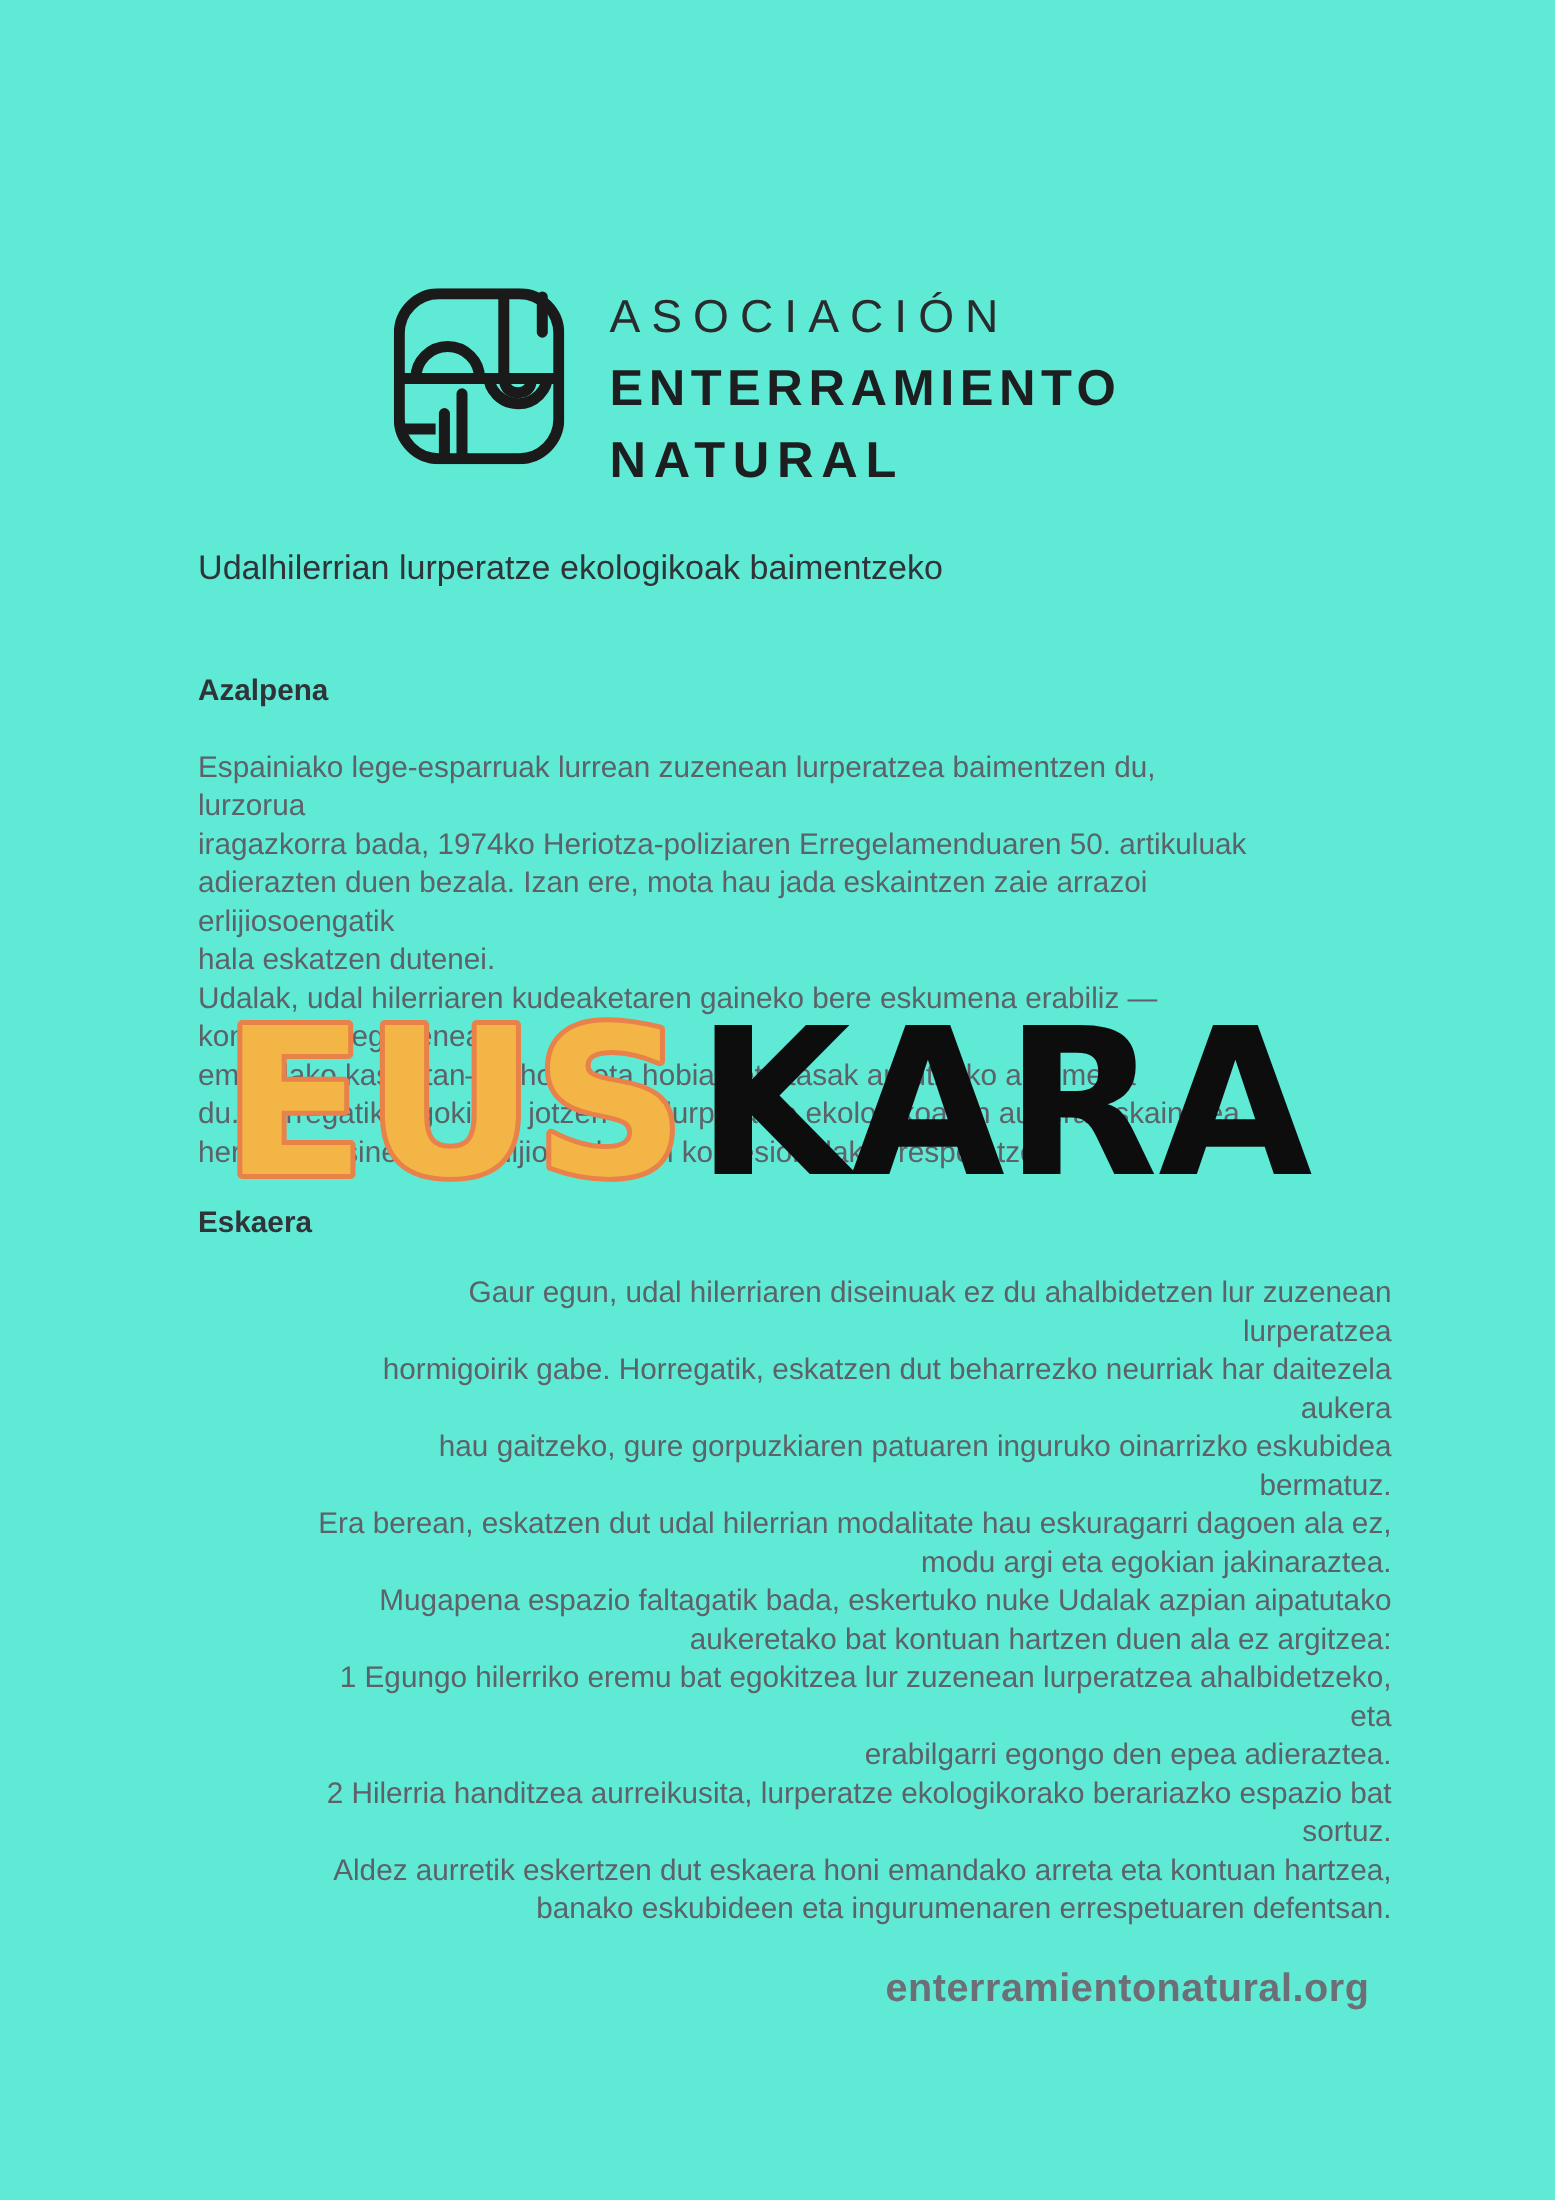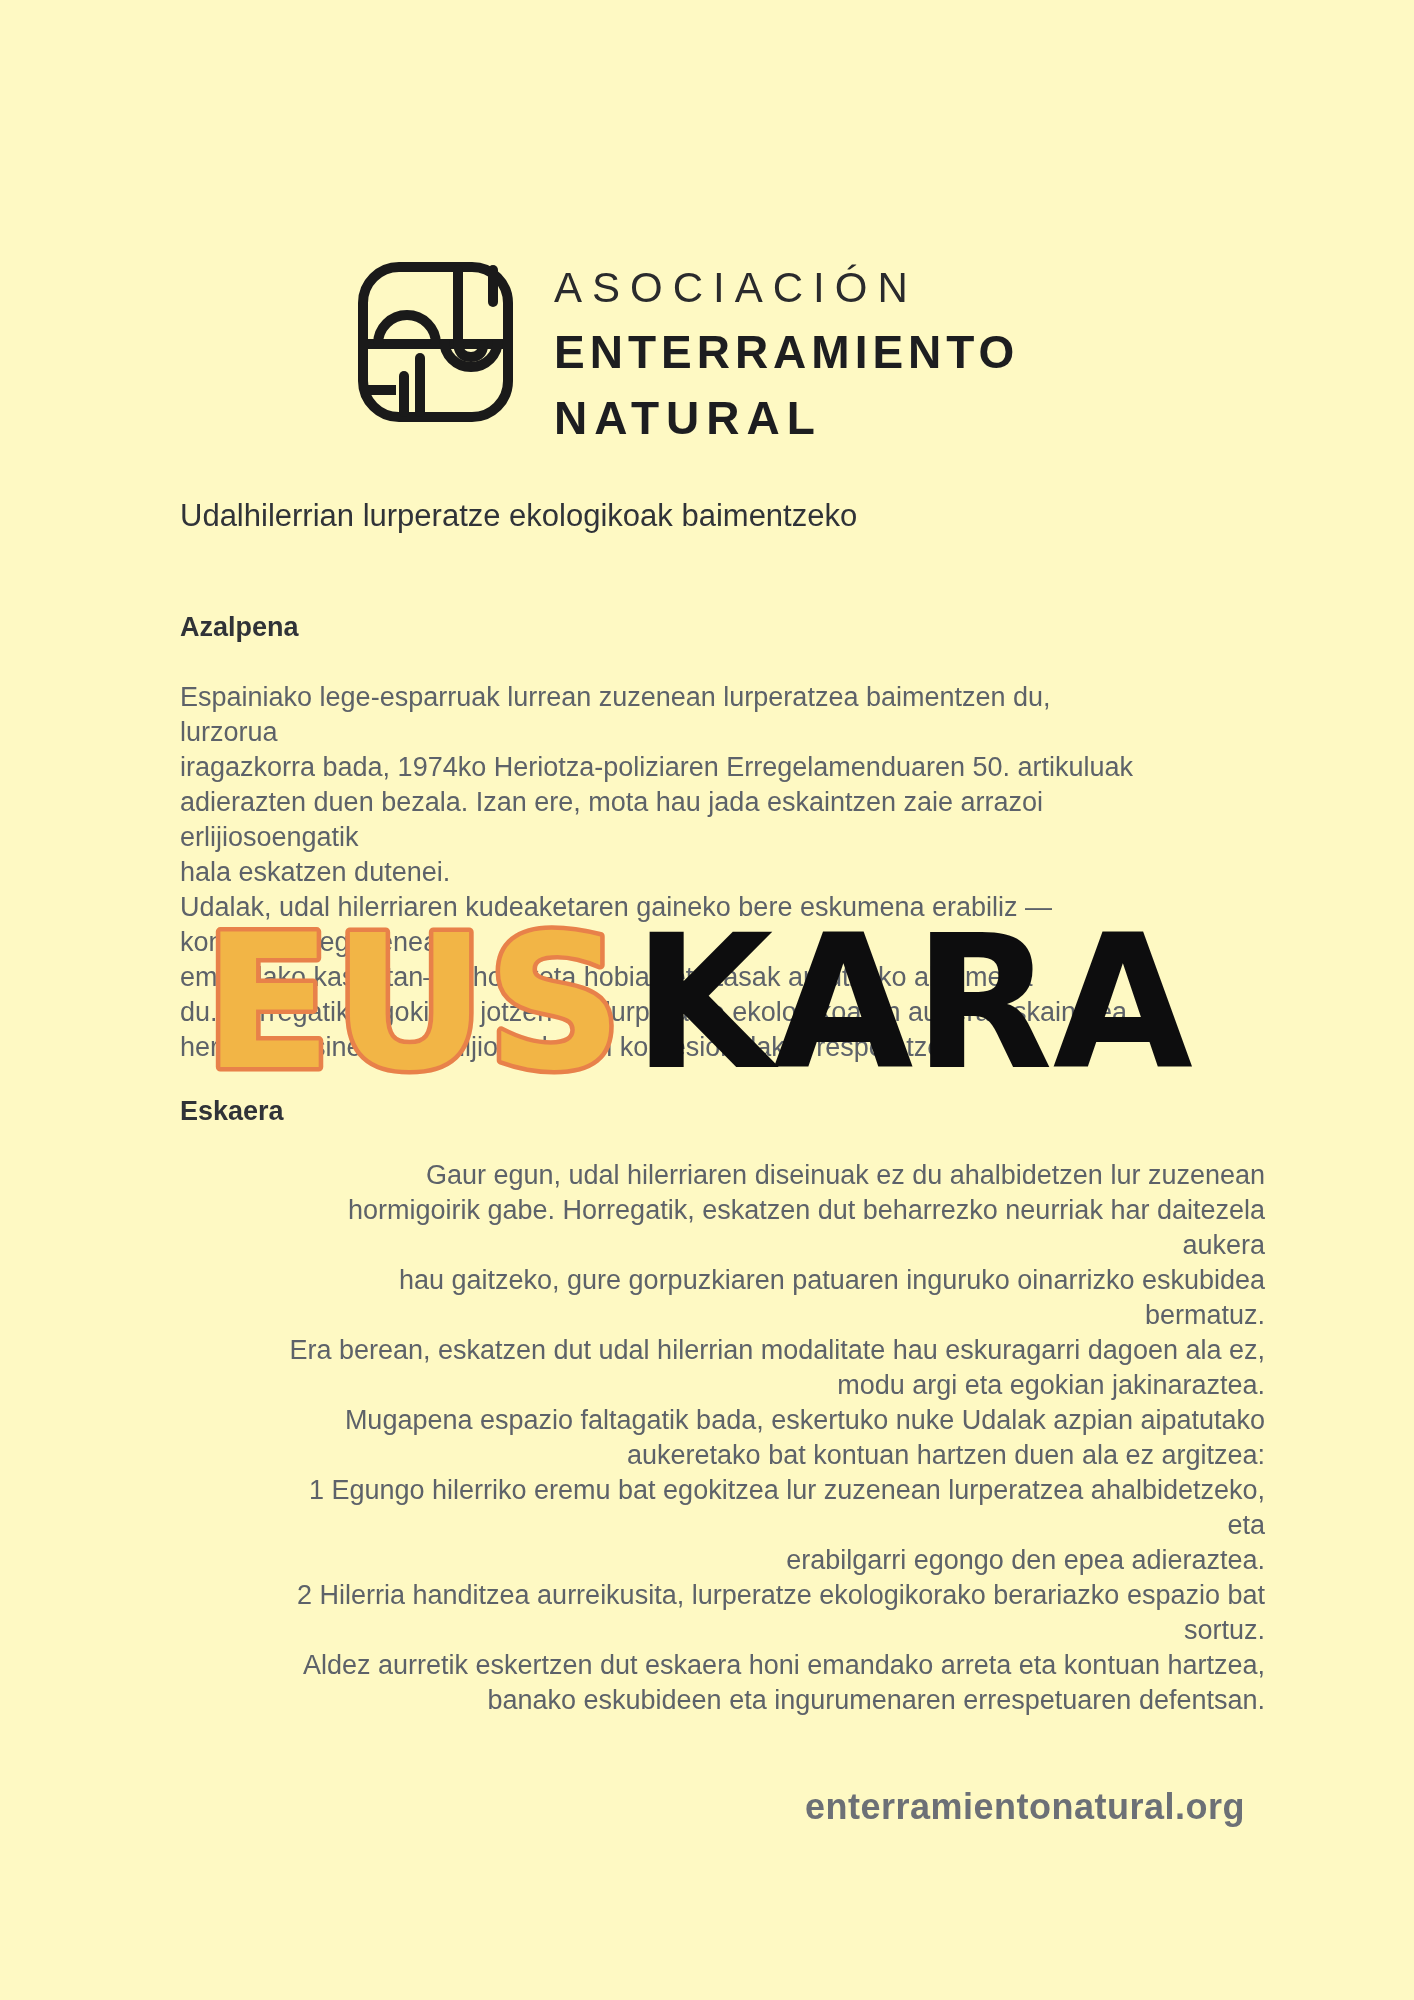--- a/index.html
+++ b/index.html
@@ -1,17 +1,17 @@
 <!DOCTYPE html>
 <html><head>
 <meta charset="utf-8">
 <style>
   html,body { margin:0; padding:0; background:#ffffff; }
   .page {
-    position:relative; width:1414px; height:2000px; background:#fef9c3;
+    position:relative; width:1414px; height:2000px; background:#5eead4;
     font-family:"Liberation Sans", sans-serif; overflow:hidden;
   }
   
   .logo-icon { position:absolute; left:358px; top:262px; width:155px; height:160px; }
   .logo-text { position:absolute; left:554px; top:264px; }
   .logo-line1 { font-size:42px; font-weight:400; letter-spacing:10px; color:#2a2b2d; }
   .logo-line2 { font-size:46px; font-weight:700; letter-spacing:5px; color:#1d1e20; margin-top:13px; }
   .logo-line3 { font-size:46px; font-weight:700; letter-spacing:7px; color:#1d1e20; margin-top:12px; }
   
   .doc-title { position:absolute; left:180px; top:498px; font-size:31px; font-weight:400; color:#303338; }
@@ -65,20 +65,21 @@
     <div class="line">Udalak, udal hilerriaren kudeaketaren gaineko bere eskumena erabiliz —</div>
     <div class="line">konzesioerregimenean</div>
     <div class="line">emandako kasuetan— ehorzketa hobiak eta tasak arautzeko ahalmena</div>
     <div class="line">du. Horregatik, egokitzat jotzen dut lurperatze ekologikoaren aukera eskaintzea,</div>
     <div class="line">herritarren sinesmen erlijiosoak zein konfesionalak errespetatzea</div>
   </div>
 
   <div class="section-heading heading-eskaera">Eskaera</div>
   <div class="para para-eskaera">
     <div class="line">Gaur egun, udal hilerriaren diseinuak ez du ahalbidetzen lur zuzenean</div>
+    <div class="line">lurperatzea</div>
     <div class="line">hormigoirik gabe. Horregatik, eskatzen dut beharrezko neurriak har daitezela</div>
     <div class="line">aukera</div>
     <div class="line">hau gaitzeko, gure gorpuzkiaren patuaren inguruko oinarrizko eskubidea</div>
     <div class="line">bermatuz.</div>
     <div class="line">Era berean, eskatzen dut udal hilerrian modalitate hau eskuragarri dagoen ala ez,</div>
     <div class="line">modu argi eta egokian jakinaraztea.</div>
     <div class="line">Mugapena espazio faltagatik bada, eskertuko nuke Udalak azpian aipatutako</div>
     <div class="line">aukeretako bat kontuan hartzen duen ala ez argitzea:</div>
     <div class="line">1 Egungo hilerriko eremu bat egokitzea lur zuzenean lurperatzea ahalbidetzeko,</div>
     <div class="line">eta</div>

